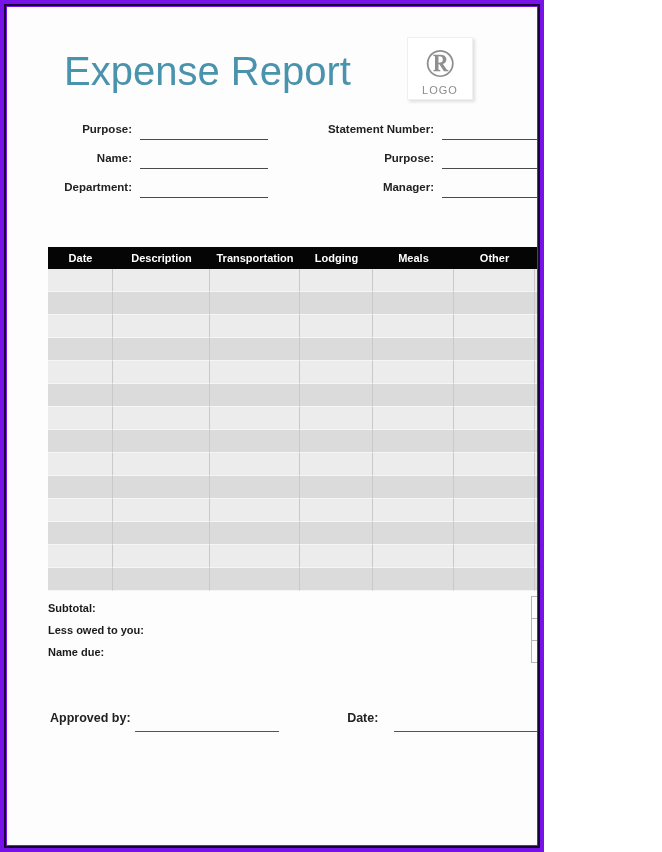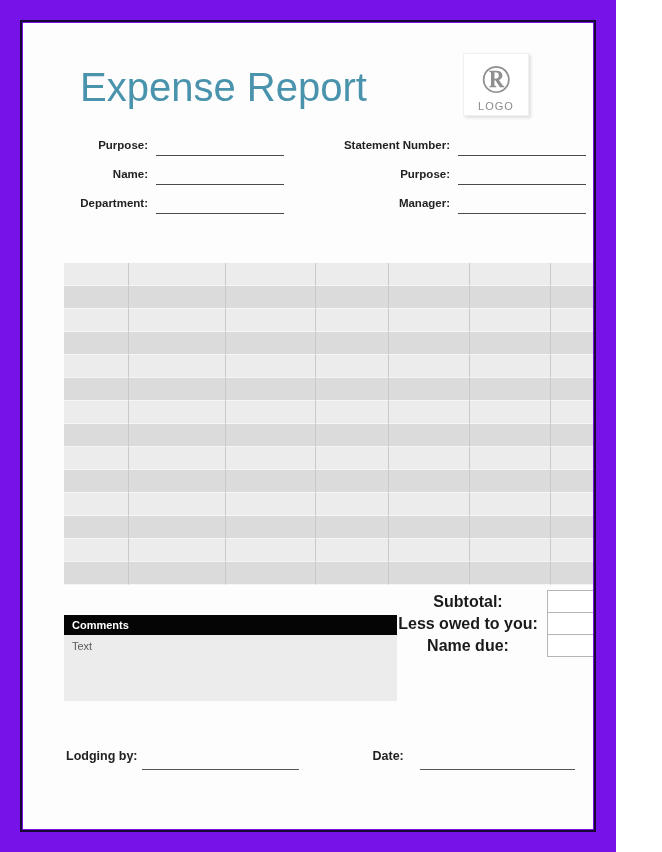--- a/index.html
+++ b/index.html
@@ -1,19 +1,19 @@
 <!DOCTYPE html>
 <html><head>
 <meta charset="utf-8">
 <style>
   * { box-sizing: border-box; margin: 0; padding: 0; }
   html, body { width: 662px; height: 852px; }
   body { font-family: "Liberation Sans", sans-serif; }
 
-  .frame  { width: 616px; height: 852px; background: #7712e9; padding: 20px; }
+  .frame  { width: 544px; height: 852px; background: #7712e9; padding: 4px; }
   .frame2 { width: 100%; height: 100%; border: 2px solid #190733; }
   .page   { width: 100%; height: 100%; border: 1px solid #7712e9;
             background: #fdfdfd; position: relative; overflow: hidden; }
 
   
   .header { display: flex; justify-content: space-between; align-items: flex-start;
             margin: 30px 64px 0 57px; }
   .title  { font-size: 40px; font-weight: 400; color: #4a93ad; letter-spacing: 0px;
             margin-top: 12px; }
   .logo-box { width: 66px; height: 63px; background: #ffffff;
@@ -50,21 +50,21 @@
                     align-items: flex-start; }
   .comments { width: 333px; margin-top: 25px; }
   .comments-header { background: #050505; color: #ffffff; font-size: 11px;
                      font-weight: 700; height: 20px; line-height: 20px;
                      padding-left: 8px; }
   .comments-body { background: #ececec; height: 66px; padding: 5px 8px;
                    font-size: 11px; color: #5a5a5a; }
   .totals { flex: 1; }
   .totals-row { display: flex; align-items: center; height: 23px; margin-top: -1px; }
   .totals-row:first-child { margin-top: 0; }
-  .t-label { flex: 1; text-align: center; font-size: 16px; font-weight: 700;
+  .t-label { flex: 1; text-align: left; font-size: 11px; font-weight: 700;
              color: #1a1a1a; padding-right: 8px; white-space: nowrap; }
   .t-box   { width: 81px; height: 23px; background: #ffffff;
              border: 1px solid #b5b5b5; font-size: 11px; padding: 3px 5px; }
 
   
   .approval { display: flex; align-items: flex-end; margin: 48px 0 0 43px; }
   .a-label  { font-size: 12.5px; font-weight: 700; color: #222; white-space: nowrap; }
   .a-line   { border-bottom: 1px solid #555; height: 14px; position: relative; top: 7px; }
   .a-line1  { width: 157px; margin-left: 4px; }
   .a-gap    { width: 74px; }
@@ -99,20 +99,29 @@
     <div class="f-line"></div>
 
     <div class="f-label">Department:</div>
     <div class="f-line"></div>
     <div></div>
     <div class="f-label">Manager:</div>
     <div class="f-line"></div>
   </div>
 
   <div class="table">
+    <div class="thead">
+            <div class="th">Date</div>
+            <div class="th">Description</div>
+            <div class="th">Transportation</div>
+            <div class="th">Lodging</div>
+            <div class="th">Meals</div>
+            <div class="th">Other</div>
+            <div class="th">Total</div>
+          </div>
     <div>
             <div class="tr light">
               <div class="td"></div>
               <div class="td"></div>
               <div class="td"></div>
               <div class="td"></div>
               <div class="td"></div>
               <div class="td"></div>
               <div class="td"></div>
             </div>
@@ -230,44 +239,38 @@
               <div class="td"></div>
               <div class="td"></div>
               <div class="td"></div>
               <div class="td"></div>
               <div class="td"></div>
             </div>
           </div>
   </div>
 
   <div class="bottom-section">
-    <div class="comments">
-      <div class="comments-header">Comments</div>
-      <div class="comments-body">
-        <span>Text</span>
-      </div>
-    </div>
     <div class="totals">
       <div class="totals-row">
         <div class="t-label">Subtotal:</div>
         <div class="t-box"></div>
       </div>
       <div class="totals-row">
         <div class="t-label">Less owed to you:</div>
         <div class="t-box"></div>
       </div>
       <div class="totals-row">
         <div class="t-label">Name due:</div>
         <div class="t-box"></div>
       </div>
     </div>
   </div>
 
   <div class="approval">
-    <div class="a-label">Lodging by:</div>
+    <div class="a-label">Approved by:</div>
     <div class="a-line a-line1"></div>
     <div class="a-gap"></div>
     <div class="a-label">Date:</div>
     <div class="a-line a-line2"></div>
   </div>
 
 </div>
 </div>
 </div>
 

